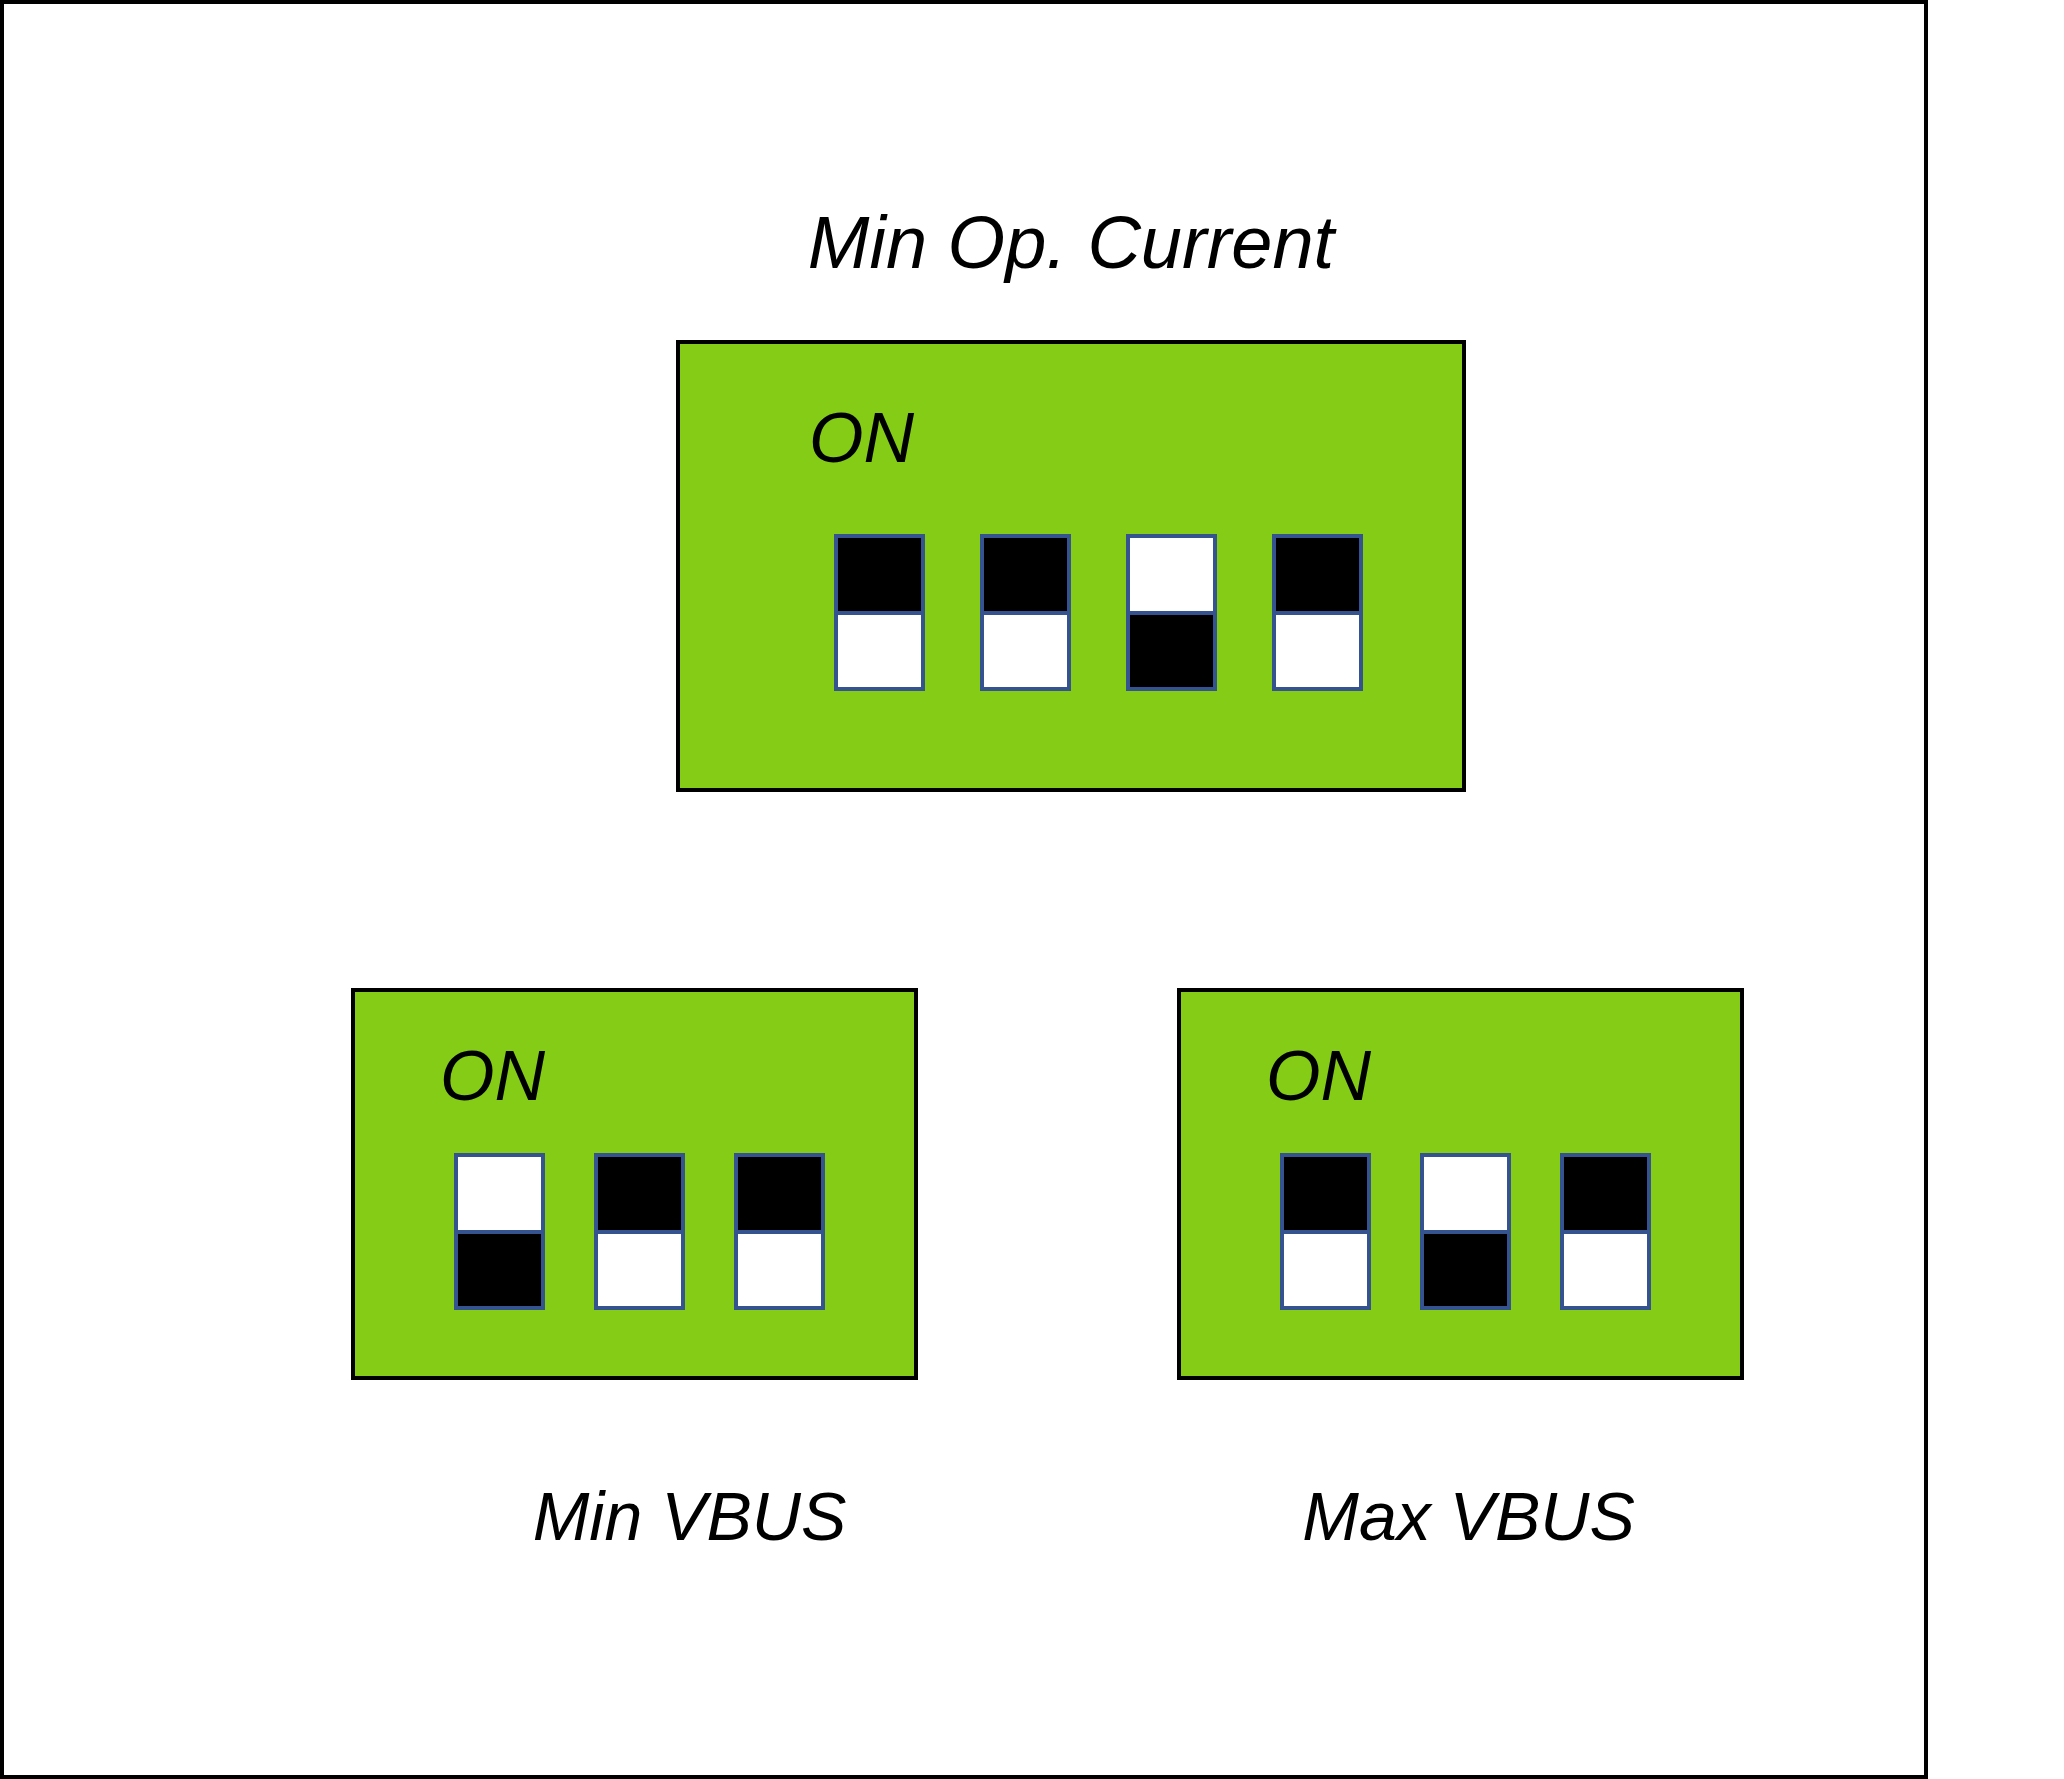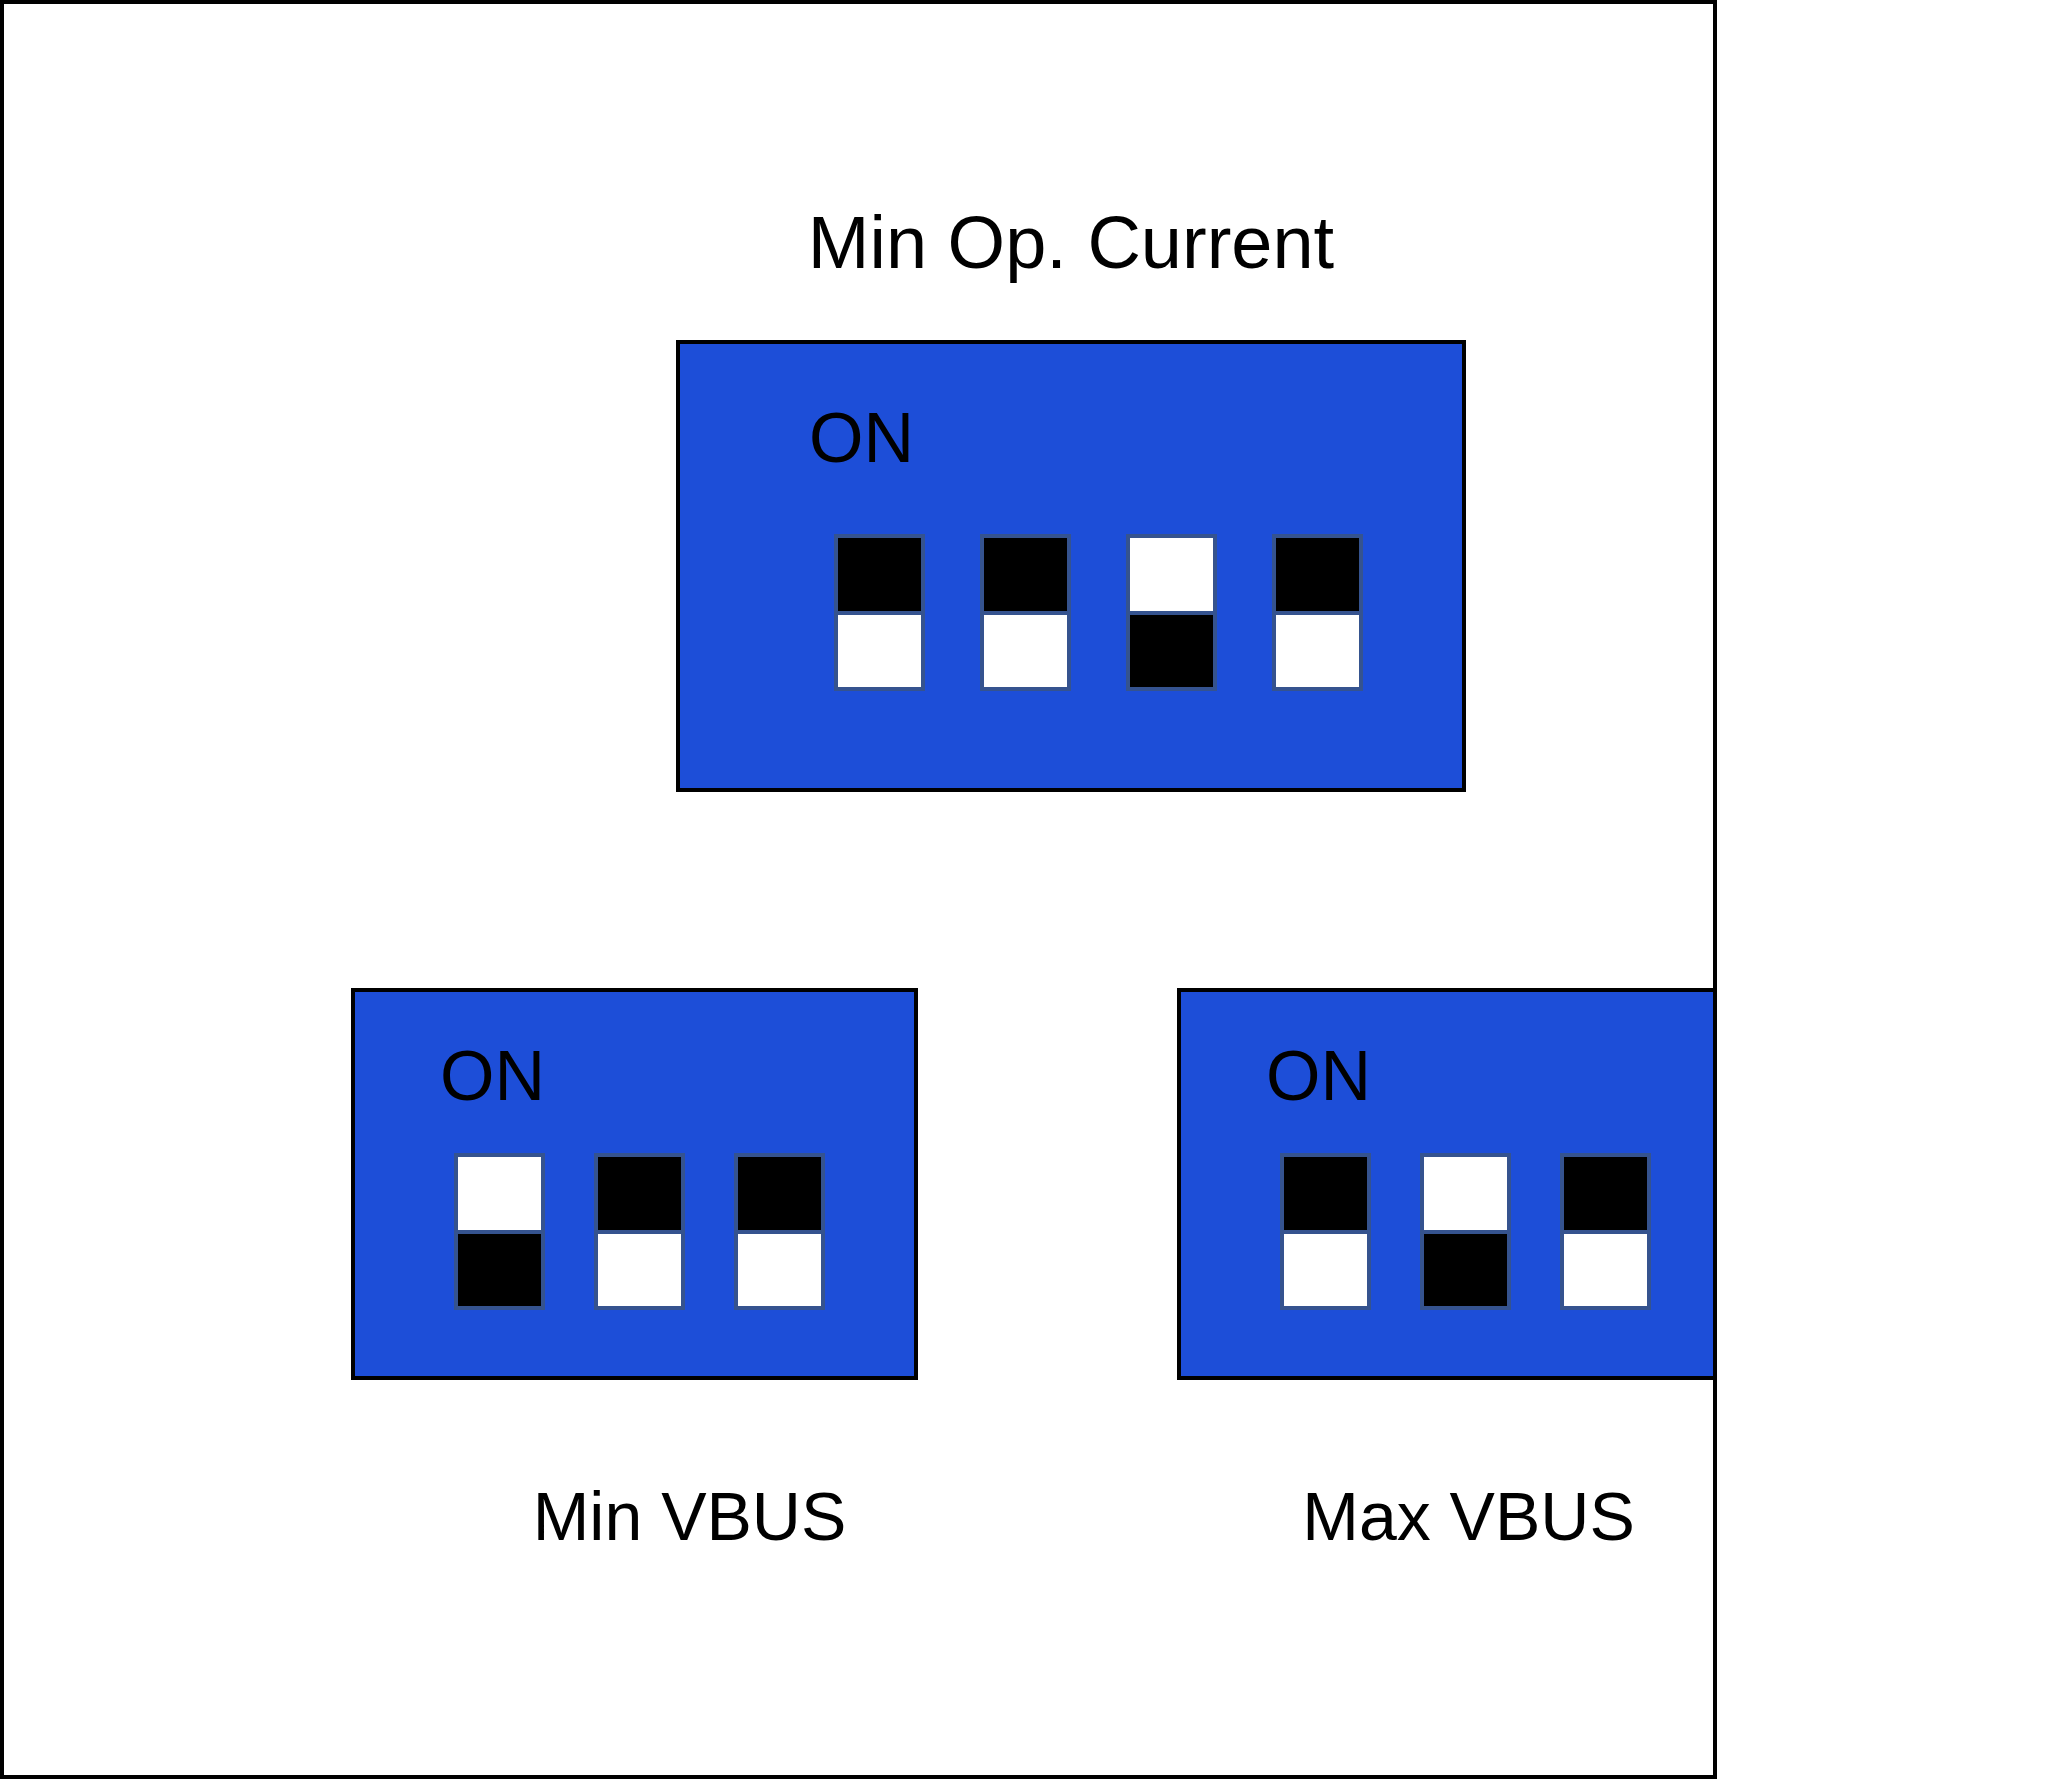--- a/index.html
+++ b/index.html
@@ -3,27 +3,28 @@
 <meta charset="utf-8">
 <style>
   html, body {
     margin: 0;
     padding: 0;
     background: #ffffff;
     font-family: "Liberation Sans", sans-serif;
   }
   .canvas {
     position: relative;
-    width: 1717px;
+    width: 1928px;
     height: 1779px;
     background: var(--background, #ffffff);
     border: 4.7px solid var(--outline, #000000);
     box-sizing: border-box;
     overflow: hidden;
     color: #000;
+    font-style: italic;
   }
   .txt {
     position: absolute;
     line-height: 1;
     white-space: nowrap;
     color: #000;
   }
   .title {
     left: 672px;
     top: 202px;
@@ -33,21 +34,21 @@
   }
   .sw-position {
     left: 215px;
     top: 501px;
     font-size: 76px;
   }
   .panel {
     position: absolute;
     border: 4.7px solid var(--outline, #000000);
     box-sizing: border-box;
-    background: #1d4ed8;
+    background: #84cc16;
   }
   .panel-top {
     left: 672px;
     top: 336px;
     width: 790px;
     height: 452px;
   }
   .panel-min-vbus {
     left: 347px;
     top: 984px;

